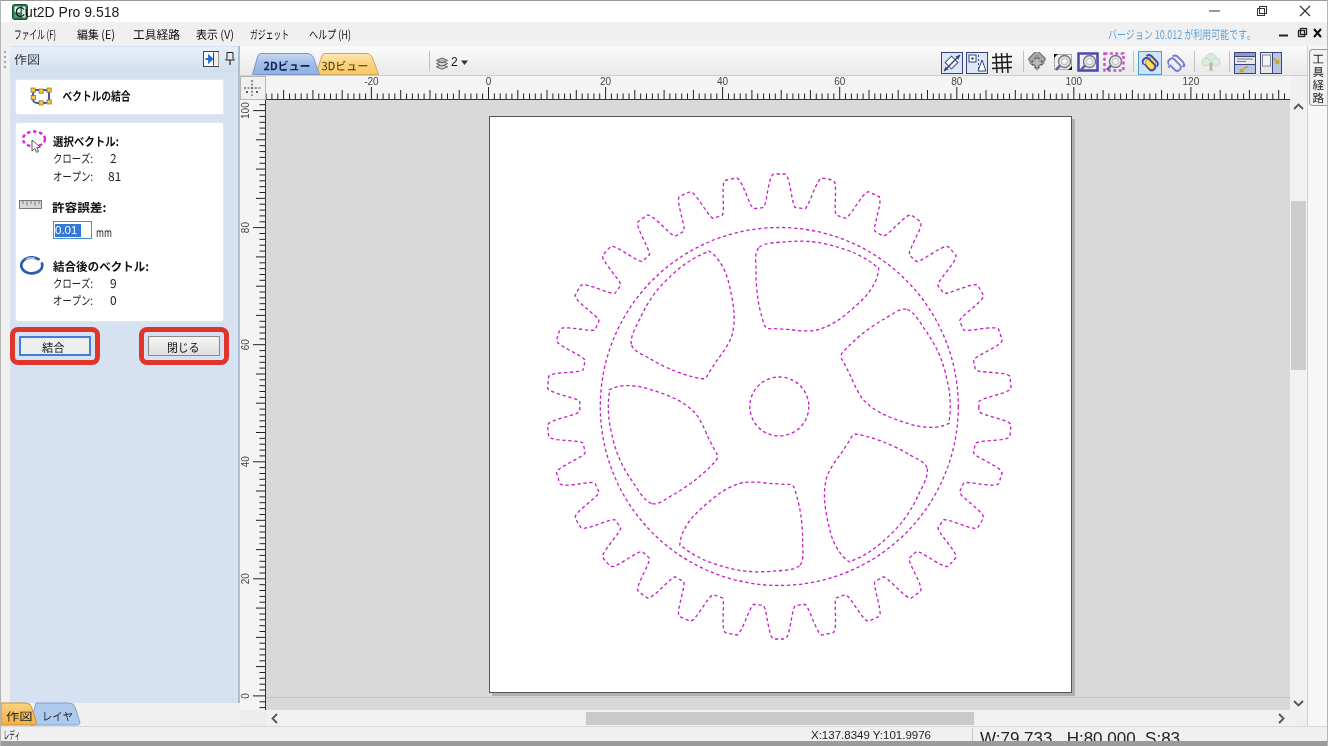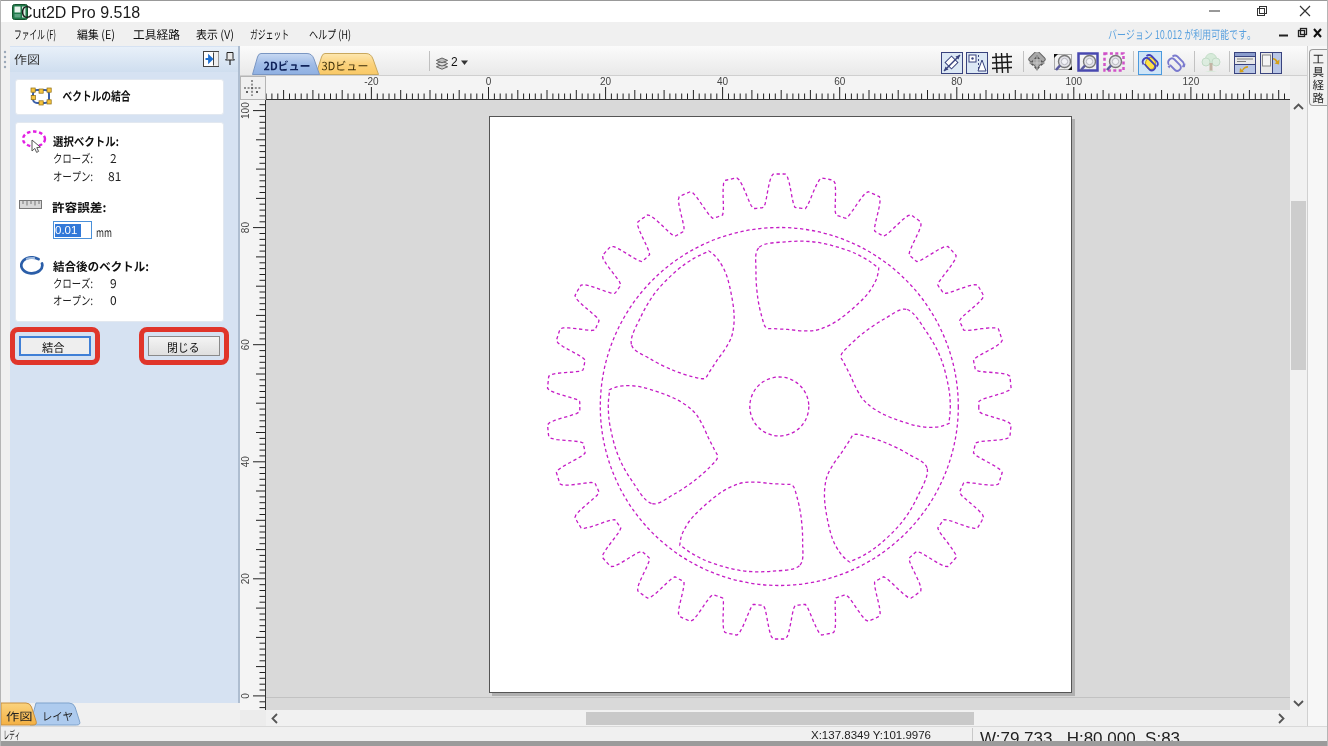--- a/index.html
+++ b/index.html
@@ -6,21 +6,21 @@
 .abs{position:absolute;}
 </style></head><body>
 <div id="win">
 <div class="abs" style="left:0;top:0;width:1328px;height:22px;background:#fff;border-top:1px solid #999;box-sizing:border-box;"></div>
 <svg class="abs" style="left:12px;top:4px" width="16" height="16">
 <rect x="0.5" y="0.5" width="15" height="15" rx="2" fill="#217a4b" stroke="#14532d"></rect>
 <rect x="2.5" y="2.5" width="6" height="6" fill="#e8f3ec"></rect>
 <rect x="10" y="2.5" width="3.5" height="11" fill="#d7ecdf"></rect>
 <rect x="2.5" y="10" width="6" height="3.5" fill="#5ea382"></rect>
 </svg>
-<div class="abs" style="left:21px;top:4px;font-size:16px;color:#1a1a1a;">Cut2D Pro 9.518</div>
+<div class="abs" style="left:15px;top:4px;font-size:14px;color:#1a1a1a;">Cut2D Pro 9.518</div>
 <svg class="abs" style="left:1193px;top:0" width="135" height="22">
 <line x1="16" y1="11" x2="27" y2="11" stroke="#333" stroke-width="1"></line>
 <rect x="64.5" y="8.5" width="7" height="7" fill="none" stroke="#333"></rect>
 <rect x="66.5" y="6.5" width="7" height="7" fill="none" stroke="#333"></rect>
 <path d="M107 6 L117 16 M117 6 L107 16" stroke="#333" stroke-width="1.2" fill="none"></path>
 </svg>
 <div class="abs" style="left:0;top:22px;width:1328px;height:24px;background:#f0f0f0;"></div>
 <svg style="position:absolute;left:1.6px;top:21.0px;overflow:visible" width="66" height="28">
       <g transform="translate(12,18.0) scale(0.6420,1)">
         <path d="M10.3 -8.0 9.6 -8.4C9.4 -8.4 9.1 -8.4 9.0 -8.4C8.4 -8.4 3.6 -8.4 2.9 -8.4C2.5 -8.4 2.1 -8.4 1.7 -8.5V-7.4C2.1 -7.4 2.5 -7.4 2.9 -7.4C3.6 -7.4 8.4 -7.4 9.1 -7.4C8.9 -6.3 8.4 -4.6 7.5 -3.5C6.5 -2.2 5.1 -1.2 2.8 -0.6L3.6 0.3C5.8 -0.4 7.3 -1.5 8.4 -3.0C9.3 -4.2 9.9 -6.1 10.2 -7.4C10.2 -7.6 10.2 -7.8 10.3 -8.0Z M22.4 -6.1 21.8 -6.6C21.7 -6.5 21.4 -6.5 21.2 -6.5C20.6 -6.5 15.7 -6.5 15.3 -6.5C14.9 -6.5 14.5 -6.5 14.1 -6.6V-5.6C14.5 -5.6 14.9 -5.6 15.3 -5.6C15.7 -5.6 20.3 -5.6 21.0 -5.6C20.6 -5.0 19.8 -4.0 18.9 -3.5L19.7 -2.9C20.8 -3.7 21.8 -5.2 22.1 -5.7C22.2 -5.8 22.3 -6.0 22.4 -6.1ZM18.3 -4.8H17.3C17.3 -4.6 17.4 -4.3 17.4 -4.1C17.4 -2.5 17.1 -1.2 15.5 -0.1C15.3 0.1 15.0 0.2 14.7 0.3L15.6 0.9C18.1 -0.5 18.3 -2.3 18.3 -4.8Z M25.0 -4.3 25.5 -3.4C27.2 -3.9 28.8 -4.6 30.1 -5.4V-0.9C30.1 -0.5 30.0 0.1 30.0 0.4H31.2C31.1 0.1 31.1 -0.5 31.1 -0.9V-6.0C32.3 -6.8 33.4 -7.7 34.4 -8.7L33.6 -9.4C32.7 -8.4 31.5 -7.4 30.3 -6.6C28.9 -5.7 27.1 -4.9 25.0 -4.3Z M42.3 -0.3 42.9 0.3C43.0 0.2 43.1 0.1 43.3 0.0C44.7 -0.7 46.4 -1.9 47.4 -3.3L46.9 -4.1C45.9 -2.8 44.5 -1.7 43.4 -1.2C43.4 -1.6 43.4 -7.4 43.4 -8.1C43.4 -8.6 43.4 -8.9 43.4 -9.0H42.3C42.3 -8.9 42.4 -8.6 42.4 -8.1C42.4 -7.4 42.4 -1.5 42.4 -0.9C42.4 -0.7 42.3 -0.4 42.3 -0.3ZM36.8 -0.3 37.7 0.3C38.7 -0.5 39.5 -1.7 39.8 -3.0C40.2 -4.2 40.2 -6.8 40.2 -8.1C40.2 -8.5 40.2 -8.8 40.3 -9.0H39.2C39.2 -8.7 39.2 -8.4 39.2 -8.1C39.2 -6.8 39.2 -4.4 38.9 -3.3C38.5 -2.1 37.8 -1.0 36.8 -0.3Z M53.6 2.4 54.2 2.1C53.2 0.3 52.7 -1.7 52.7 -3.7C52.7 -5.8 53.2 -7.8 54.2 -9.5L53.6 -9.8C52.5 -8.0 51.8 -6.1 51.8 -3.7C51.8 -1.4 52.5 0.6 53.6 2.4Z M56.0 0.0H57.1V-3.9H60.4V-4.9H57.1V-7.9H61.0V-8.8H56.0Z M62.6 2.4C63.7 0.6 64.3 -1.4 64.3 -3.7C64.3 -6.1 63.7 -8.0 62.6 -9.8L61.9 -9.5C62.9 -7.8 63.4 -5.8 63.4 -3.7C63.4 -1.7 62.9 0.3 61.9 2.1Z" fill="#111"></path>

